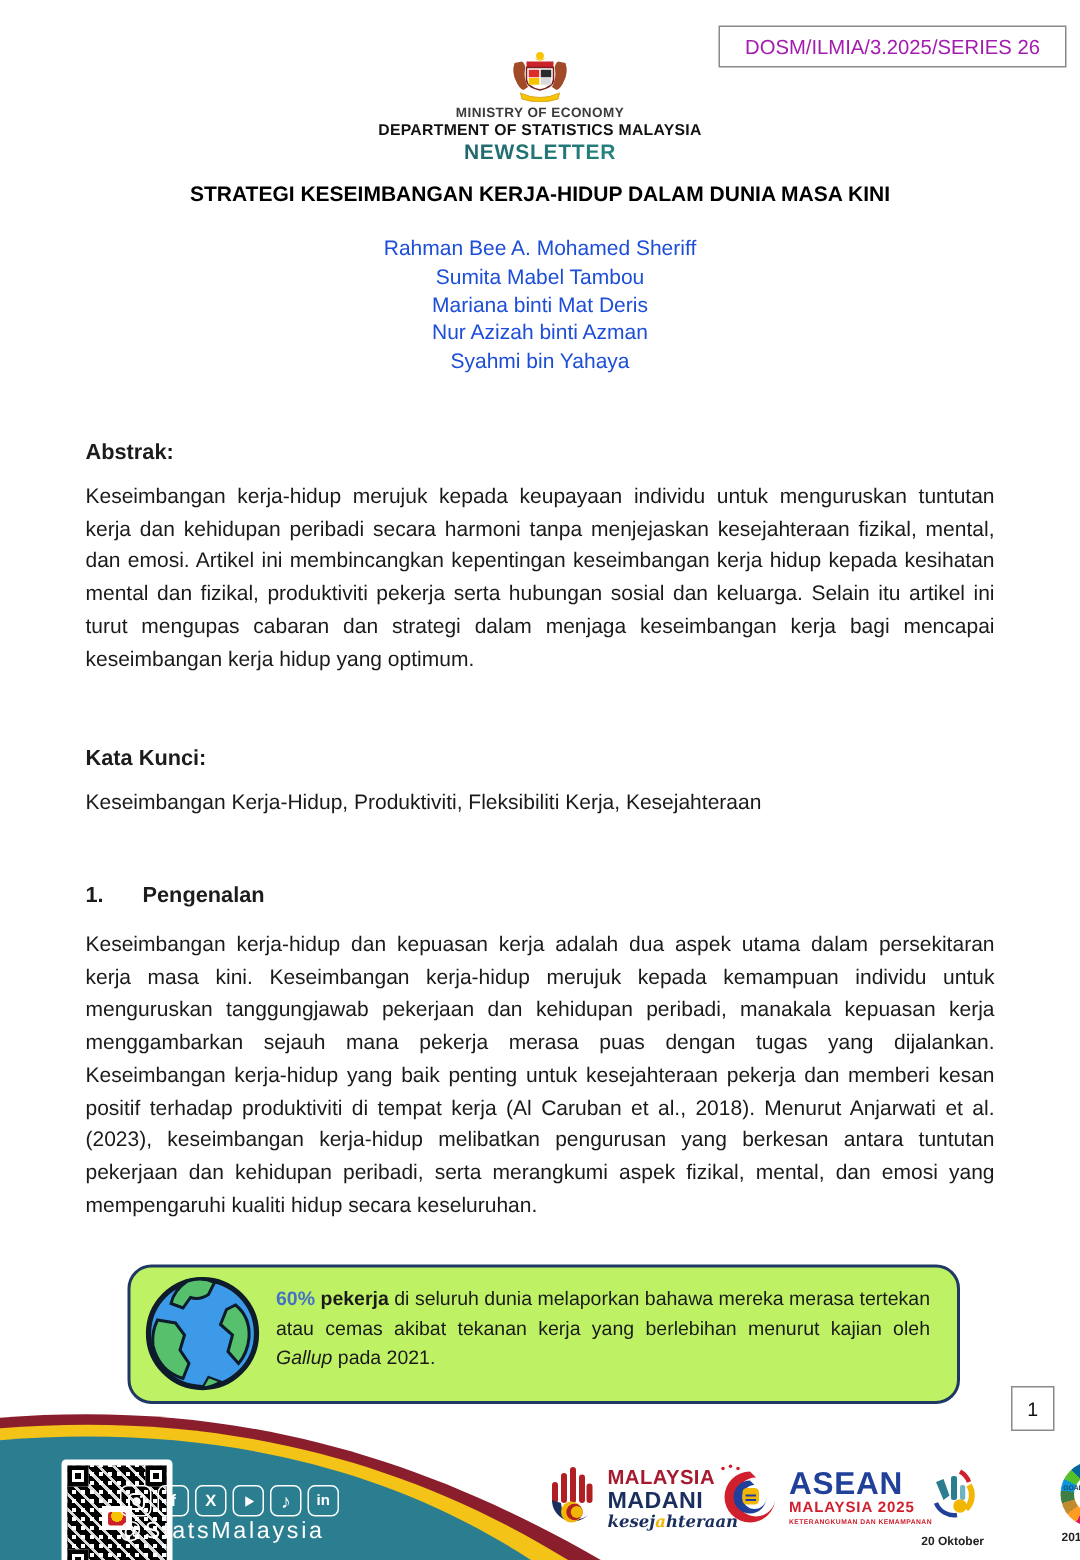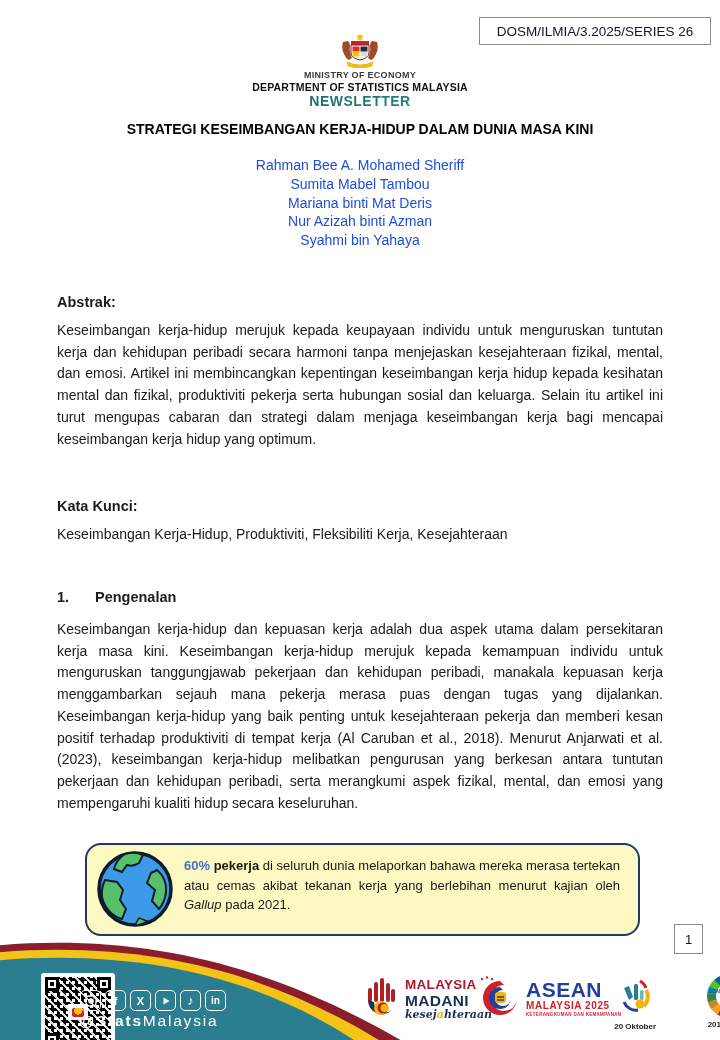--- a/index.html
+++ b/index.html
@@ -1,21 +1,21 @@
 <!DOCTYPE html>
 <html><head>
 <meta charset="utf-8">
 <style>
   html,body{margin:0;padding:0;background:#e8e8e8;}
   .page{position:relative;width:720px;height:1040px;background:#ffffff;overflow:hidden;
         font-family:"Liberation Sans","DejaVu Sans",sans-serif;color:#1c1c1c;}
 
   
   .series-box{position:absolute;top:17px;right:9px;width:230px;height:26px;border:1px solid #8a8a8a;
-              display:flex;align-items:center;justify-content:center;font-size:13.5px;color:#0f172a;}
+              display:flex;align-items:center;justify-content:center;font-size:13.5px;color:#a21caf;}
   .masthead{position:absolute;top:34px;left:0;width:720px;text-align:center;}
   .emblem{display:block;margin:0 auto;}
   .ministry{font-size:9px;font-weight:600;color:#3a3a3a;letter-spacing:.3px;margin-top:2px;}
   .department{font-size:10.5px;font-weight:700;color:#111;letter-spacing:.2px;margin-top:1px;}
   .newsletter{font-size:14px;font-weight:800;letter-spacing:.5px;margin-top:0px;
               background:linear-gradient(90deg,#1d4e5a 0%,#1d4e5a 30%,#2aa596 75%);
               -webkit-background-clip:text;background-clip:text;color:transparent;}
 
   
   .title{position:absolute;top:121px;left:40px;width:640px;text-align:center;
@@ -28,21 +28,21 @@
   .p-abstract{position:absolute;top:320px;left:57px;width:606px;}
   .h-keywords{position:absolute;top:498px;left:57px;font-size:14.5px;font-weight:700;}
   .p-keywords{position:absolute;top:524px;left:57px;width:606px;font-size:14px;}
   .h-section{position:absolute;top:589px;left:57px;font-size:14.5px;font-weight:700;display:flex;}
   .h-section .num{width:38px;}
   .p-section{position:absolute;top:619px;left:57px;width:606px;}
   .para{font-size:14px;line-height:21.7px;text-align:justify;color:#1a1a1a;margin:0;}
 
   
   .callout{position:absolute;top:843px;left:85px;width:551px;height:89px;
-           border:2.5px solid #1f3864;border-radius:16px;background:#fef9c3;}
+           border:2.5px solid #1f3864;border-radius:16px;background:#bef264;}
   .globe{position:absolute;left:8px;top:3px;}
   .callout-text{position:absolute;left:97px;top:11px;width:436px;font-size:13px;line-height:19.5px;
                 text-align:justify;color:#1a1a1a;}
   .stat{font-weight:700;}
   .italic{font-style:italic;}
 
   
   .pageno{position:absolute;top:924px;left:674px;width:27px;height:28px;border:1.5px solid #8a8a8a;
           display:flex;align-items:center;justify-content:center;font-size:13px;color:#111;}
 
@@ -58,21 +58,21 @@
   .finder::after{content:"";position:absolute;left:2px;top:2px;width:4px;height:4px;background:#000;}
   .f-tl{left:0;top:0}.f-tr{right:0;top:0}.f-bl{left:0;bottom:0}
   .qr-center{position:absolute;left:50%;top:50%;width:20px;height:16px;transform:translate(-50%,-50%);
              background:#fff;display:flex;align-items:center;justify-content:center;}
   .qr-crest{width:12px;height:9px;background:radial-gradient(circle at 50% 30%,#f8c300 0 45%,#cc2229 46% 100%);border-radius:2px;}
 
   .social-row{position:absolute;left:80px;top:990px;display:flex;gap:4px;}
   .s-icon{width:21px;height:21px;border:1.8px solid #fff;border-radius:5px;box-sizing:border-box;
           display:flex;align-items:center;justify-content:center;color:#fff;font-weight:700;font-size:11px;}
   .handle{position:absolute;left:79px;top:1012px;color:#fff;font-size:15.5px;letter-spacing:1.8px;}
-  .handle b{font-weight:700;}
+  .handle b{font-weight:400;}
 
   .logo-row{position:absolute;left:360px;top:974px;width:352px;height:60px;}
   .madani{position:absolute;left:4px;top:4px;display:flex;}
   .madani-text{margin-left:5px;line-height:1;}
   .madani-l1{font-size:13.5px;font-weight:800;color:#a6192e;letter-spacing:.3px;}
   .madani-l2{font-size:15.5px;font-weight:800;color:#1b2f5e;letter-spacing:.3px;margin-top:1px;}
   .madani-script{font-family:"DejaVu Serif",serif;font-style:italic;font-weight:700;
                  font-size:11px;color:#1b2f5e;margin-top:1px;}
   .madani-script .hl{color:#f2b705;}
   .asean{position:absolute;left:118px;top:1px;display:flex;align-items:center;}

